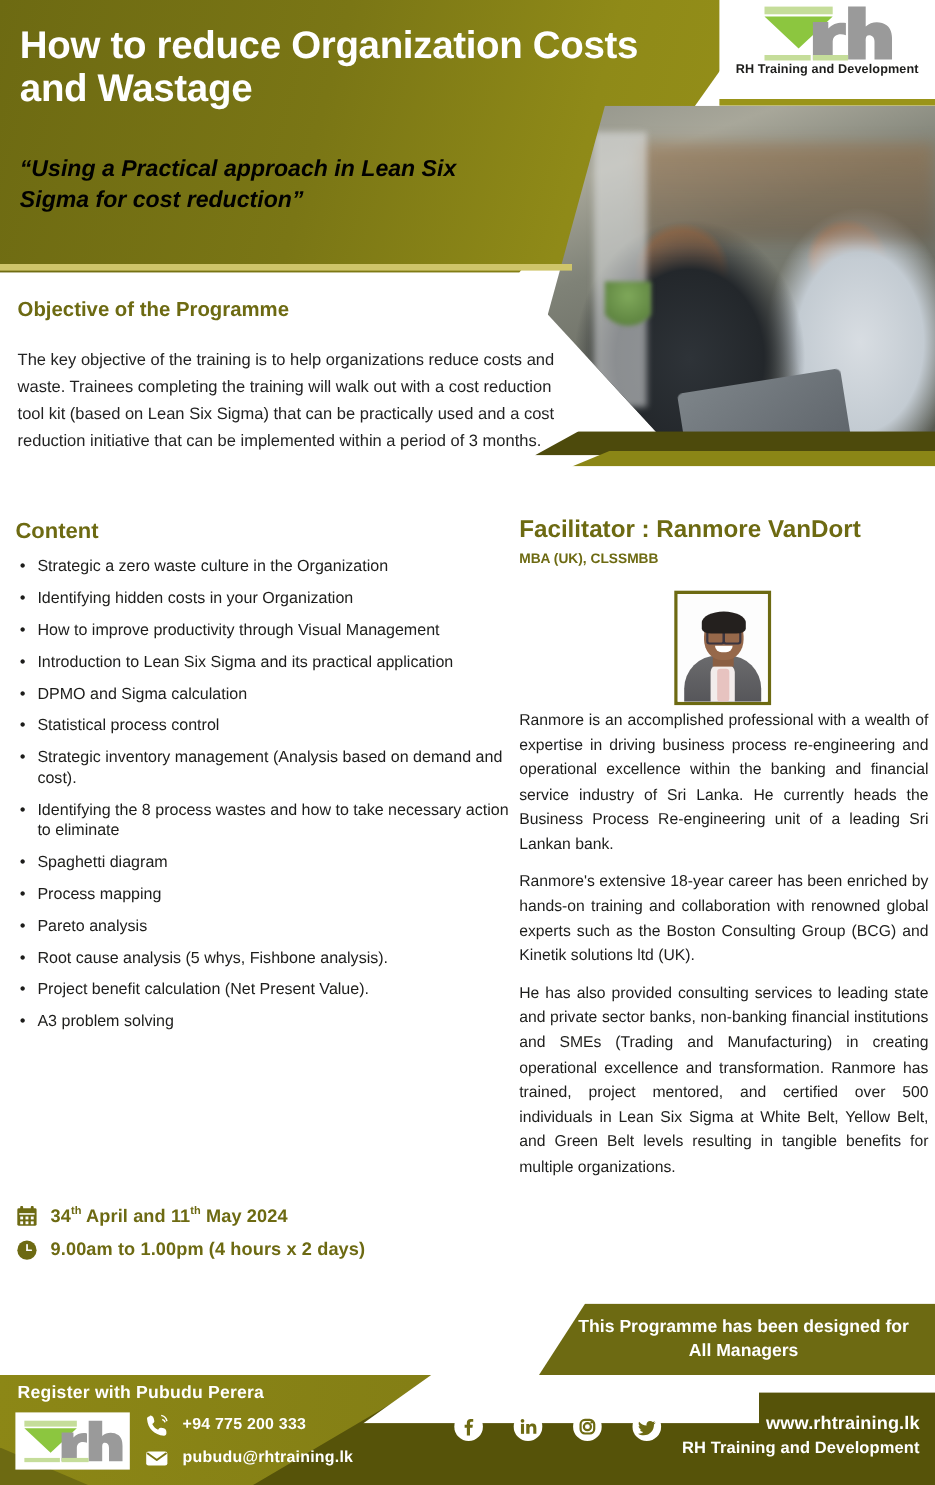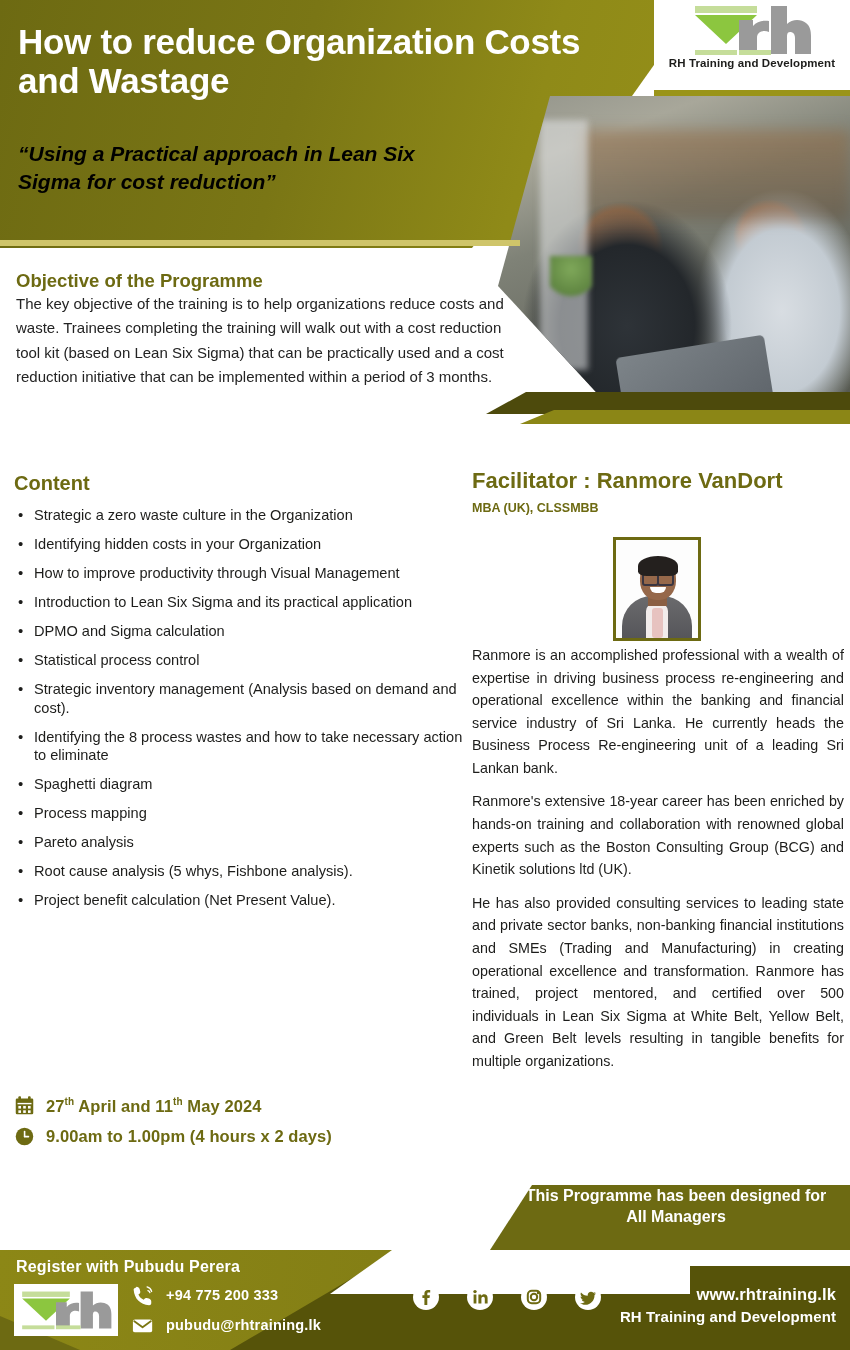--- a/index.html
+++ b/index.html
@@ -94,21 +94,21 @@
     letter-spacing:-.3px;
   }
   .subtitle {
     position:absolute; left:18px; top:140px; width:430px;
     font-size:21px; line-height:1.32; font-weight:bold; font-style:italic;
     color:#000000;
   }
 
   
   .obj { position:absolute; left:16px; top:270px; width:492px; }
-  .obj h2 { font-size:18.5px; color:#6d6a12; font-weight:bold; margin-bottom:0; }
+  .obj h2 { font-size:18.5px; color:#6d6a12; font-weight:bold; margin-bottom:24px; }
   .obj p { font-size:15px; line-height:1.63; color:#232323; }
 
   
   .content-col { position:absolute; left:14px; top:472px; width:450px; }
   .content-col h2 { font-size:20px; color:#6d6a12; font-weight:bold; margin-bottom:11px; }
   .content-col ul { list-style:none; }
   .content-col li {
     position:relative; padding-left:20px; font-size:14.6px; line-height:1.27;
     margin-bottom:10.5px; color:#1d1d1b;
   }
@@ -175,21 +175,21 @@
   .bio p {
     font-size:14.3px; line-height:1.58; text-align:justify; color:#1d1d1b;
     margin-bottom:11px;
   }
 
   
   .banner {
     position:absolute; left:490px; top:1185px; width:360px; height:65px;
     background:#6d6a12;
     clip-path:polygon(42px 0, 360px 0, 360px 65px, 0 65px);
-    display:flex; justify-content:center;
+    display:flex; align-items:center; justify-content:center;
   }
   .banner span {
     color:#ffffff; font-size:16px; font-weight:bold; line-height:1.32;
     text-align:center; padding-left:30px; padding-right:18px;
   }
 
   
   .footer { position:absolute; left:0; top:1250px; width:850px; height:100px;padding-left:28px; }
   .ft-dark {
     position:absolute; left:0; top:0; width:850px; height:100px; background:#565309;
@@ -279,38 +279,39 @@
       <li>Introduction to Lean Six Sigma and its practical application</li>
       <li>DPMO and Sigma calculation</li>
       <li>Statistical process control</li>
       <li>Strategic inventory management (Analysis based on demand and cost).</li>
       <li>Identifying the 8 process wastes and how to take necessary action to eliminate</li>
       <li>Spaghetti diagram</li>
       <li>Process mapping</li>
       <li>Pareto analysis</li>
       <li>Root cause analysis (5 whys, Fishbone analysis).</li>
       <li>Project benefit calculation (Net Present Value).</li>
+      <li>A3 problem solving</li>
     </ul>
 </div>
 
 <div class="when">
   <div class="when-row">
     <svg class="when-ico" viewBox="0 0 24 24">
       <rect x="2" y="4" width="20" height="18" rx="1.5" fill="#6d6a12"></rect>
       <rect x="5" y="1.5" width="3" height="4" rx="1" fill="#6d6a12"></rect>
       <rect x="16" y="1.5" width="3" height="4" rx="1" fill="#6d6a12"></rect>
       <rect x="4" y="9" width="16" height="1.6" fill="#ffffff"></rect>
       <rect x="5" y="12.5" width="3" height="3" fill="#ffffff"></rect>
       <rect x="10.5" y="12.5" width="3" height="3" fill="#ffffff"></rect>
       <rect x="16" y="12.5" width="3" height="3" fill="#ffffff"></rect>
       <rect x="5" y="17.5" width="3" height="3" fill="#ffffff"></rect>
       <rect x="10.5" y="17.5" width="3" height="3" fill="#ffffff"></rect>
       <rect x="16" y="17.5" width="3" height="3" fill="#ffffff"></rect>
     </svg>
-    <div class="when-txt"><span>27</span><sup>th</sup><span> April and 11</span><sup>th</sup><span> May 2024</span></div>
+    <div class="when-txt"><span>34</span><sup>th</sup><span> April and 11</span><sup>th</sup><span> May 2024</span></div>
   </div>
   <div class="when-row">
     <svg class="when-ico" viewBox="0 0 24 24">
       <circle cx="12" cy="12" r="10" fill="#6d6a12"></circle>
       <rect x="11.2" y="5.5" width="1.8" height="7.4" rx=".8" fill="#ffffff"></rect>
       <rect x="11.2" y="11.2" width="6.2" height="1.8" rx=".8" fill="#ffffff"></rect>
     </svg>
     <div class="when-txt">9.00am to 1.00pm (4 hours x 2 days)</div>
   </div>
 </div>

